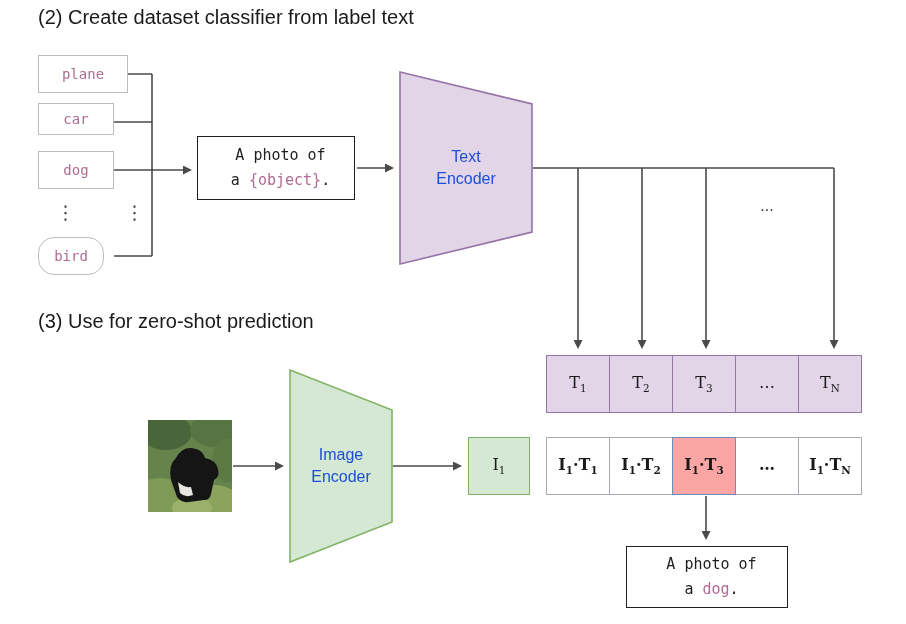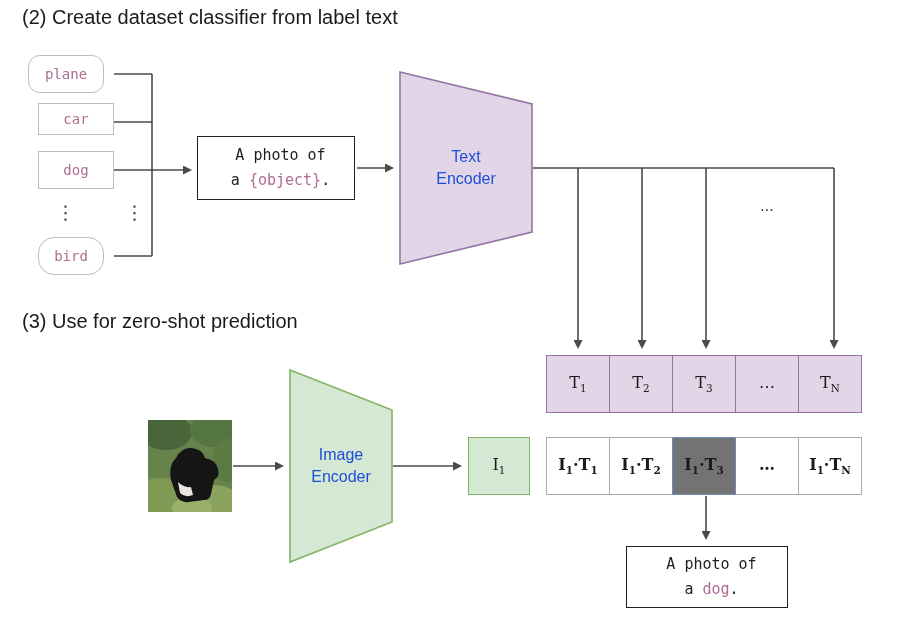--- a/index.html
+++ b/index.html
@@ -1,21 +1,21 @@
 <!DOCTYPE html>
 <html><head>
 <meta charset="utf-8">
 <style>
   html,body { margin:0; padding:0; }
   body {
     width:906px; height:624px; position:relative; background:#ffffff;
     font-family:"Liberation Sans", sans-serif; overflow:hidden;
   }
   .abs { position:absolute; box-sizing:border-box; }
-  .title { font-size:20px; color:#1a1a1a; white-space:nowrap; }
+  .title { font-size:20px; color:#1a1a1a; white-space:nowrap;margin-left:16px; }
 
   .label-box {
     border:1px solid #bdbdbd; background:#ffffff;
     display:flex; align-items:center; justify-content:center;
     font-family:"DejaVu Sans Mono", monospace; font-size:14px; color:#ae6d92;
   }
   .vdots { font-size:19px; color:#3a3a3a; text-align:center; width:16px; }
 
   .mono-box {
     border:1.5px solid #1f1f1f; background:#ffffff;
@@ -27,21 +27,21 @@
   .enc-label { font-size:16px; color:#1d4ed8; text-align:center; line-height:22px; }
 
   .strip { display:flex; }
   .cell {
     width:64px; height:58px; box-sizing:border-box;
     display:flex; align-items:center; justify-content:center; background:#ffffff;
   }
   .cell + .cell { margin-left:-1px; }
   .t-cell { border:1px solid #9673a6; background:#e1d5e7; }
   .sim-cell { border:1px solid #a6abb1; background:#ffffff; }
-  .sim-cell.hl { border:1px solid #6c8ebf; background:#737373; position:relative; z-index:1; }
+  .sim-cell.hl { border:1px solid #6c8ebf; background:#fca5a5; position:relative; z-index:1; }
 
   .math { font-family:"DejaVu Serif", serif; font-size:16px; color:#1a1a1a; white-space:nowrap; }
   .math sub { font-size:0.65em; }
 
   .ibox { border:1px solid #82b366; background:#d5e8d4;
     display:flex; align-items:center; justify-content:center; }
 
   .hdots { font-size:16px; color:#333; text-align:center; }
   svg.overlay { position:absolute; left:0; top:0; pointer-events:none; }
 </style>
@@ -81,21 +81,21 @@
   <polygon points="290,370 392,410 392,522 290,562" fill="#d5e8d4" stroke="#82b366" stroke-width="1.6"></polygon>
 
   <path d="M393,466 H459" stroke="#4a4a4a" stroke-width="1.6" fill="none" marker-end="url(#arrow)"></path>
 
   <path d="M706,496 V537" stroke="#4a4a4a" stroke-width="1.6" fill="none" marker-end="url(#arrow)"></path>
 </svg>
 
 <div class="abs title" style="left:22px; top:6px;">(2) Create dataset classifier from label text</div>
 <div class="abs title" style="left:22px; top:310px;">(3) Use for zero-shot prediction</div>
 
-<div class="abs label-box" style="left:28px; top:55px; width:76px; height:38px;border-radius:12px;">
+<div class="abs label-box" style="left:38px; top:55px; width:90px; height:38px;">
     <span>plane</span>
   </div>
 <div class="abs label-box" style="left:38px; top:103px; width:76px; height:32px;">
     <span>car</span>
   </div>
 <div class="abs label-box" style="left:38px; top:151px; width:76px; height:38px;">
     <span>dog</span>
   </div>
 <div class="abs vdots" style="left:56px; top:201px;">⋮</div>
 <div class="abs vdots" style="left:125px; top:201px;">⋮</div>

